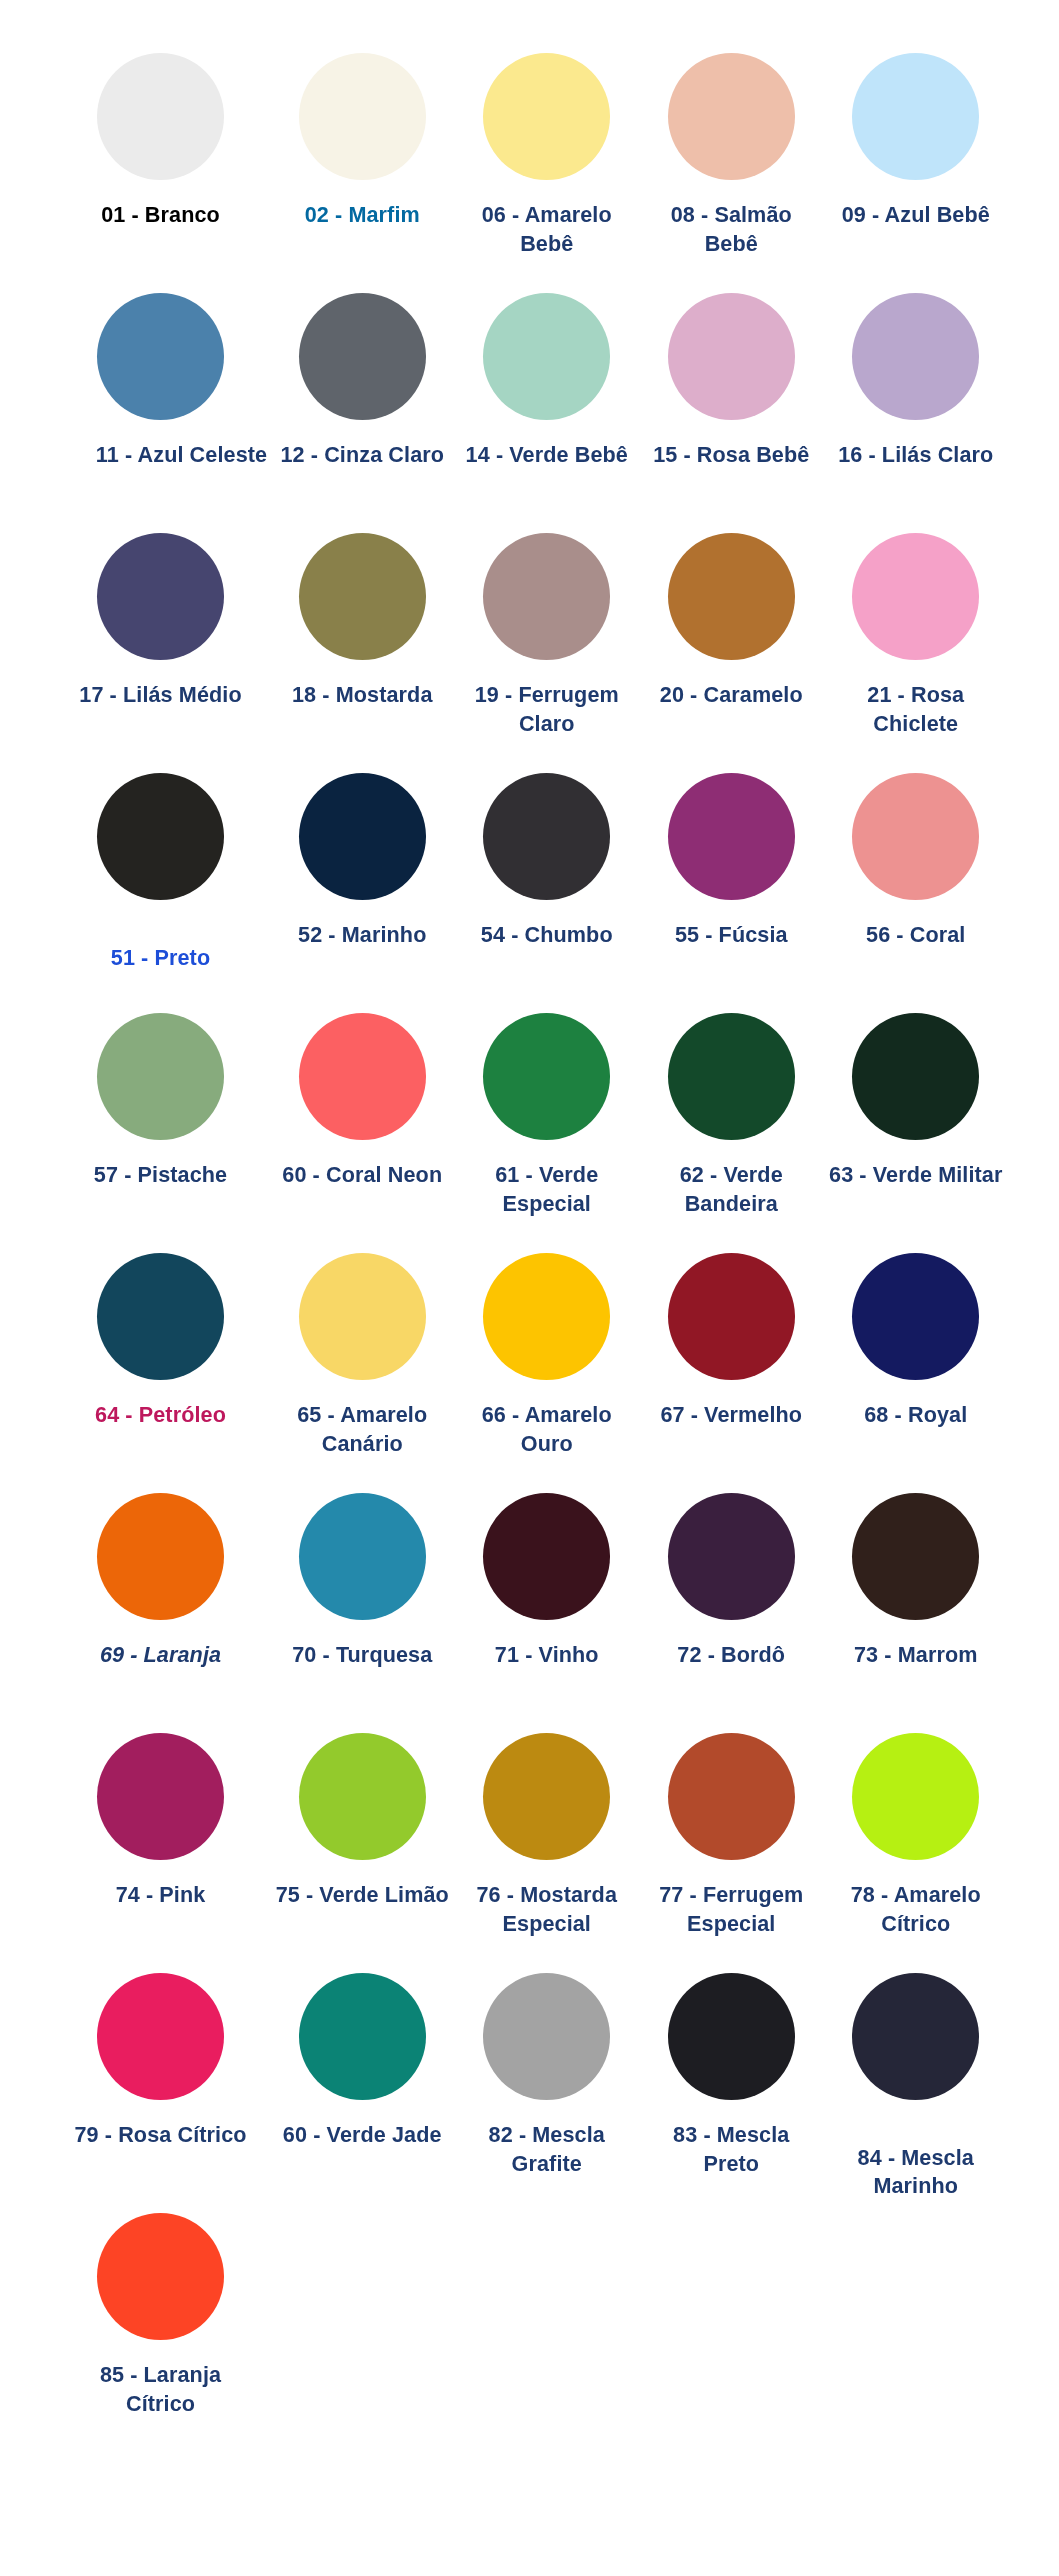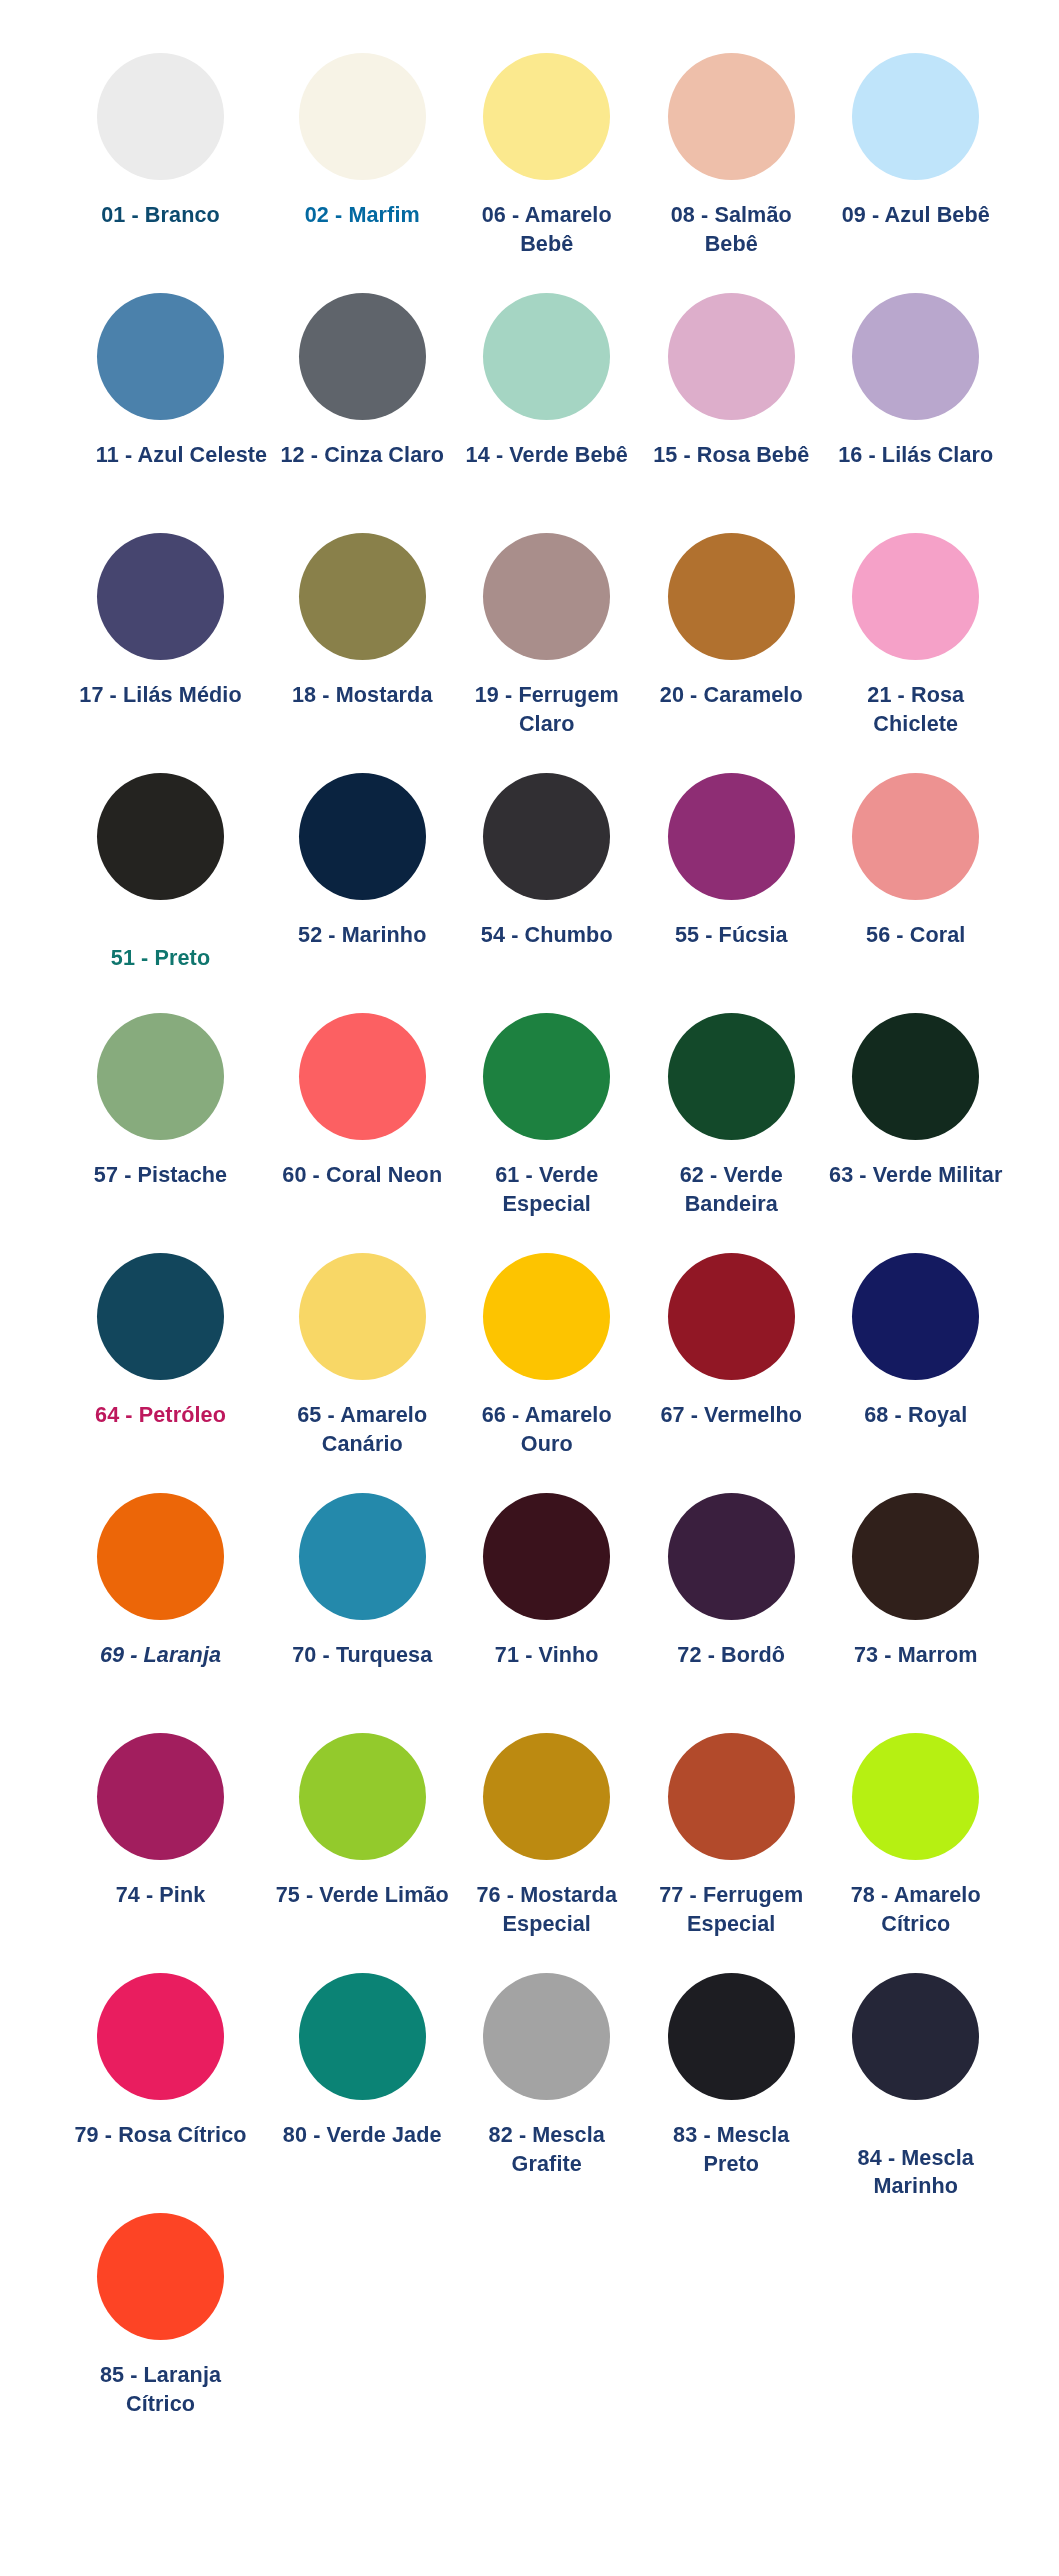--- a/index.html
+++ b/index.html
@@ -59,21 +59,21 @@
     word-wrap: break-word;
   }
 </style>
 </head>
 <body>
 
 <div id="palette-page" style="background: rgb(255, 255, 255);">
   <div class="swatch-grid">
       <div class="swatch-cell">
         <div class="swatch-dot" style="background-color: rgb(235, 235, 235);"></div>
-        <div class="swatch-label" style="color: #0c4a6e; text-align: center;">01 - Branco</div>
+        <div class="swatch-label" style="color: #000000; text-align: center;">01 - Branco</div>
       </div>
       <div class="swatch-cell">
         <div class="swatch-dot" style="background-color: rgb(247, 243, 230);"></div>
         <div class="swatch-label" style="color: #0369a1; text-align: center;">02 - Marfim</div>
       </div>
       <div class="swatch-cell">
         <div class="swatch-dot" style="background-color: rgb(251, 233, 142);"></div>
         <div class="swatch-label" style="color: rgb(30, 58, 110);">06 - Amarelo Bebê</div>
       </div>
       <div class="swatch-cell">
@@ -119,21 +119,21 @@
       <div class="swatch-cell">
         <div class="swatch-dot" style="background-color: rgb(177, 113, 47);"></div>
         <div class="swatch-label" style="color: rgb(30, 58, 110);">20 - Caramelo</div>
       </div>
       <div class="swatch-cell">
         <div class="swatch-dot" style="background-color: rgb(245, 161, 200);"></div>
         <div class="swatch-label" style="color: rgb(30, 58, 110);">21 - Rosa Chiclete</div>
       </div>
       <div class="swatch-cell">
         <div class="swatch-dot" style="background-color: rgb(36, 35, 32);"></div>
-        <div class="swatch-label" style="color: #0f766e; margin-top: 44px;">51 - Preto</div>
+        <div class="swatch-label" style="color: #1d4ed8; margin-top: 44px;">51 - Preto</div>
       </div>
       <div class="swatch-cell">
         <div class="swatch-dot" style="background-color: rgb(10, 35, 64);"></div>
         <div class="swatch-label" style="color: rgb(30, 58, 110);">52 - Marinho</div>
       </div>
       <div class="swatch-cell">
         <div class="swatch-dot" style="background-color: rgb(49, 47, 51);"></div>
         <div class="swatch-label" style="color: rgb(30, 58, 110);">54 - Chumbo</div>
       </div>
       <div class="swatch-cell">
@@ -223,21 +223,21 @@
       <div class="swatch-cell">
         <div class="swatch-dot" style="background-color: rgb(182, 240, 18);"></div>
         <div class="swatch-label" style="color: rgb(30, 58, 110);">78 - Amarelo Cítrico</div>
       </div>
       <div class="swatch-cell">
         <div class="swatch-dot" style="background-color: rgb(233, 29, 95);"></div>
         <div class="swatch-label" style="color: rgb(30, 58, 110);">79 - Rosa Cítrico</div>
       </div>
       <div class="swatch-cell">
         <div class="swatch-dot" style="background-color: rgb(11, 131, 117);"></div>
-        <div class="swatch-label" style="color: rgb(30, 58, 110);">80 - Verde Jade</div>
+        <div class="swatch-label" style="color: rgb(30, 58, 110);">60 - Verde Jade</div>
       </div>
       <div class="swatch-cell">
         <div class="swatch-dot" style="background-color: rgb(163, 163, 163);"></div>
         <div class="swatch-label" style="color: rgb(30, 58, 110);">82 - Mescla Grafite</div>
       </div>
       <div class="swatch-cell">
         <div class="swatch-dot" style="background-color: rgb(29, 29, 34);"></div>
         <div class="swatch-label" style="color: rgb(30, 58, 110);">83 - Mescla Preto</div>
       </div>
       <div class="swatch-cell">

